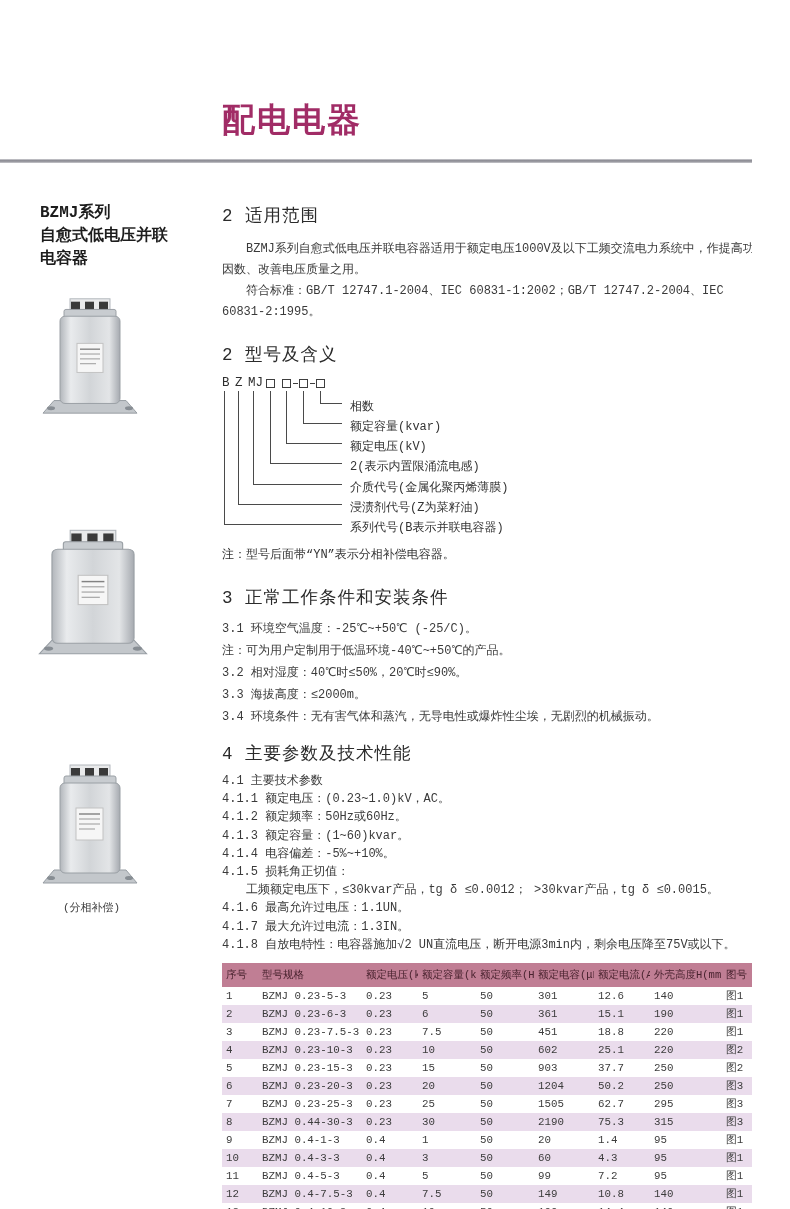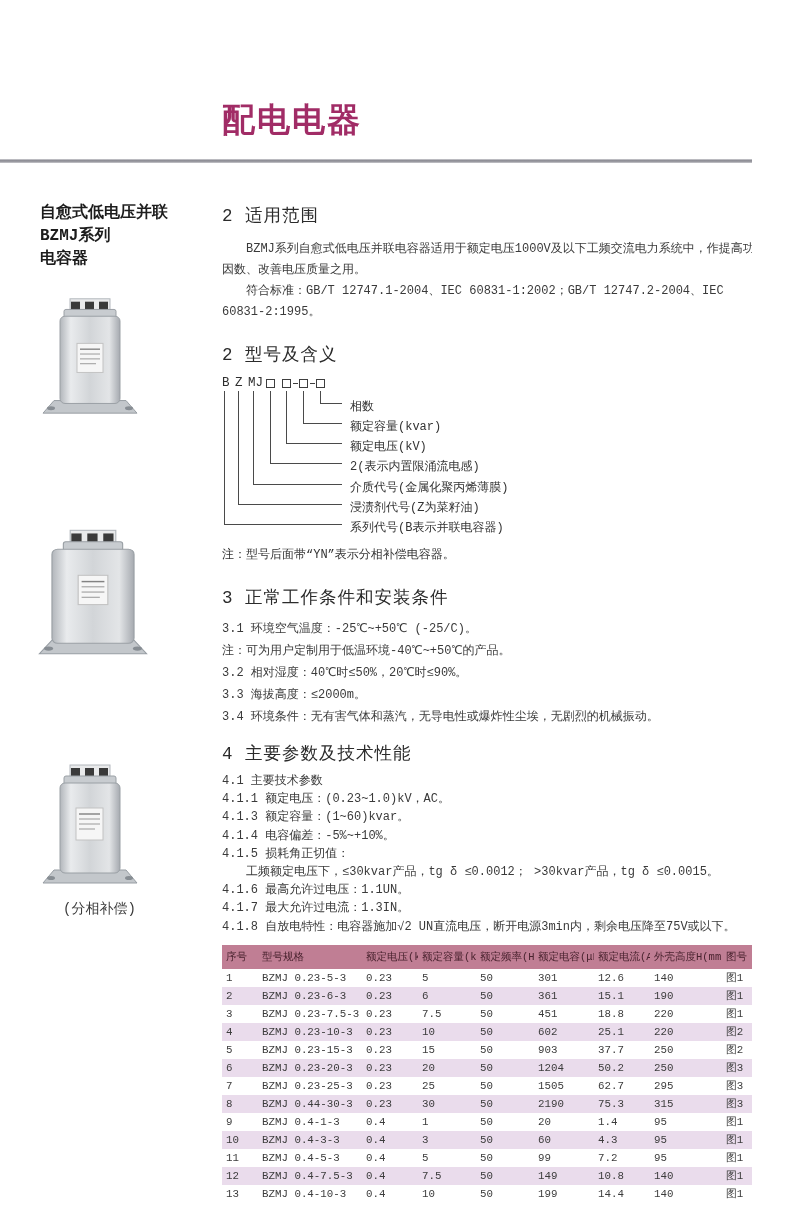--- a/index.html
+++ b/index.html
@@ -6,21 +6,21 @@
   body { background: #fff; font-family: "Liberation Sans", "DejaVu Sans", sans-serif; }
   .page { position: relative; width: 752px; height: 1209px; background: #fff; overflow: hidden; color:#3a3a3a;font-family:Liberation Mono, monospace; }
 
   .page-title { position: absolute; left: 222px; top: 98px; font-size: 33px; font-weight: bold; color: #a12c66; letter-spacing: 2px; }
   .rule { position: absolute; left: 0; top: 159px; width: 790px; height: 4px;
           background: linear-gradient(#d0d0d4, #83838b 45%, #c9c9cd); }
 
   
   .side-title { position: absolute; left: 40px; top: 202px; width: 180px; font-size: 16px; font-weight: bold; color: #1d1d1d; line-height: 23px; }
   .cap-photo { position: absolute; }
-  .side-caption { position: absolute; left: 63px; top: 900px; font-size: 14px; color: #3a3a3a; }
+  .side-caption { position: absolute; left: 63px; top: 900px; font-size: 11px; color: #3a3a3a; }
 
   
   .main { position: absolute; left: 222px; top: 196px; width: 546px; }
   h2.sec { font-size: 17.5px; font-weight: normal; color: #2b2b2b; letter-spacing: 1px; }
   #h1 { margin: 7px 0 12px; }
   #h2 { margin: 19px 0 10px; }
   #h3 { margin: 22px 0 9px; }
   #h4 { margin: 13px 0 7px; }
   .body-text { font-size: 12px; color: #3a3a3a; line-height: 21px; }
   .indent2 { text-indent: 2em; }
@@ -48,22 +48,22 @@
 </style>
 </head>
 <body>
 
 <div class="page">
 
   <div class="page-title">配电电器</div>
   <div class="rule"></div>
 
   <div class="side-title">
+    <div>BZMJ系列</div>
     <div>自愈式低电压并联</div>
-    <div>BZMJ系列</div>
     <div>电容器</div>
   </div>
 
   <svg class="cap-photo" style="left:40px; top:292px;" width="100" height="126" viewBox="0 0 100 130" preserveAspectRatio="none">
     <defs>
       <linearGradient id="metal" x1="0" y1="0" x2="1" y2="0">
         <stop offset="0" stop-color="#b2b6bb"></stop>
           <stop offset="0.18" stop-color="#e9ebed"></stop>
         <stop offset="0.5" stop-color="#d2d5d8"></stop>
           <stop offset="0.82" stop-color="#e3e5e7"></stop>
@@ -165,20 +165,21 @@
     <h2 class="sec" id="h3">3 正常工作条件和安装条件</h2>
     <div class="cond-item">3.1 环境空气温度：-25℃~+50℃ (-25/C)。</div>
     <div class="cond-item">注：可为用户定制用于低温环境-40℃~+50℃的产品。</div>
     <div class="cond-item">3.2 相对湿度：40℃时≤50%，20℃时≤90%。</div>
     <div class="cond-item">3.3 海拔高度：≤2000m。</div>
     <div class="cond-item">3.4 环境条件：无有害气体和蒸汽，无导电性或爆炸性尘埃，无剧烈的机械振动。</div>
 
     <h2 class="sec" id="h4">4 主要参数及技术性能</h2>
     <div class="param-item">4.1 主要技术参数</div>
     <div class="param-item">4.1.1 额定电压：(0.23~1.0)kV，AC。</div>
+    <div class="param-item">4.1.2 额定频率：50Hz或60Hz。</div>
     <div class="param-item">4.1.3 额定容量：(1~60)kvar。</div>
     <div class="param-item">4.1.4 电容偏差：-5%~+10%。</div>
     <div class="param-item">4.1.5 损耗角正切值：</div>
     <div class="param-item indent2">工频额定电压下，≤30kvar产品，tg δ ≤0.0012； &gt;30kvar产品，tg δ ≤0.0015。</div>
     <div class="param-item">4.1.6 最高允许过电压：1.1UN。</div>
     <div class="param-item">4.1.7 最大允许过电流：1.3IN。</div>
     <div class="param-item">4.1.8 自放电特性：电容器施加√2 UN直流电压，断开电源3min内，剩余电压降至75V或以下。</div>
 
     <table class="spec">
       <colgroup>

